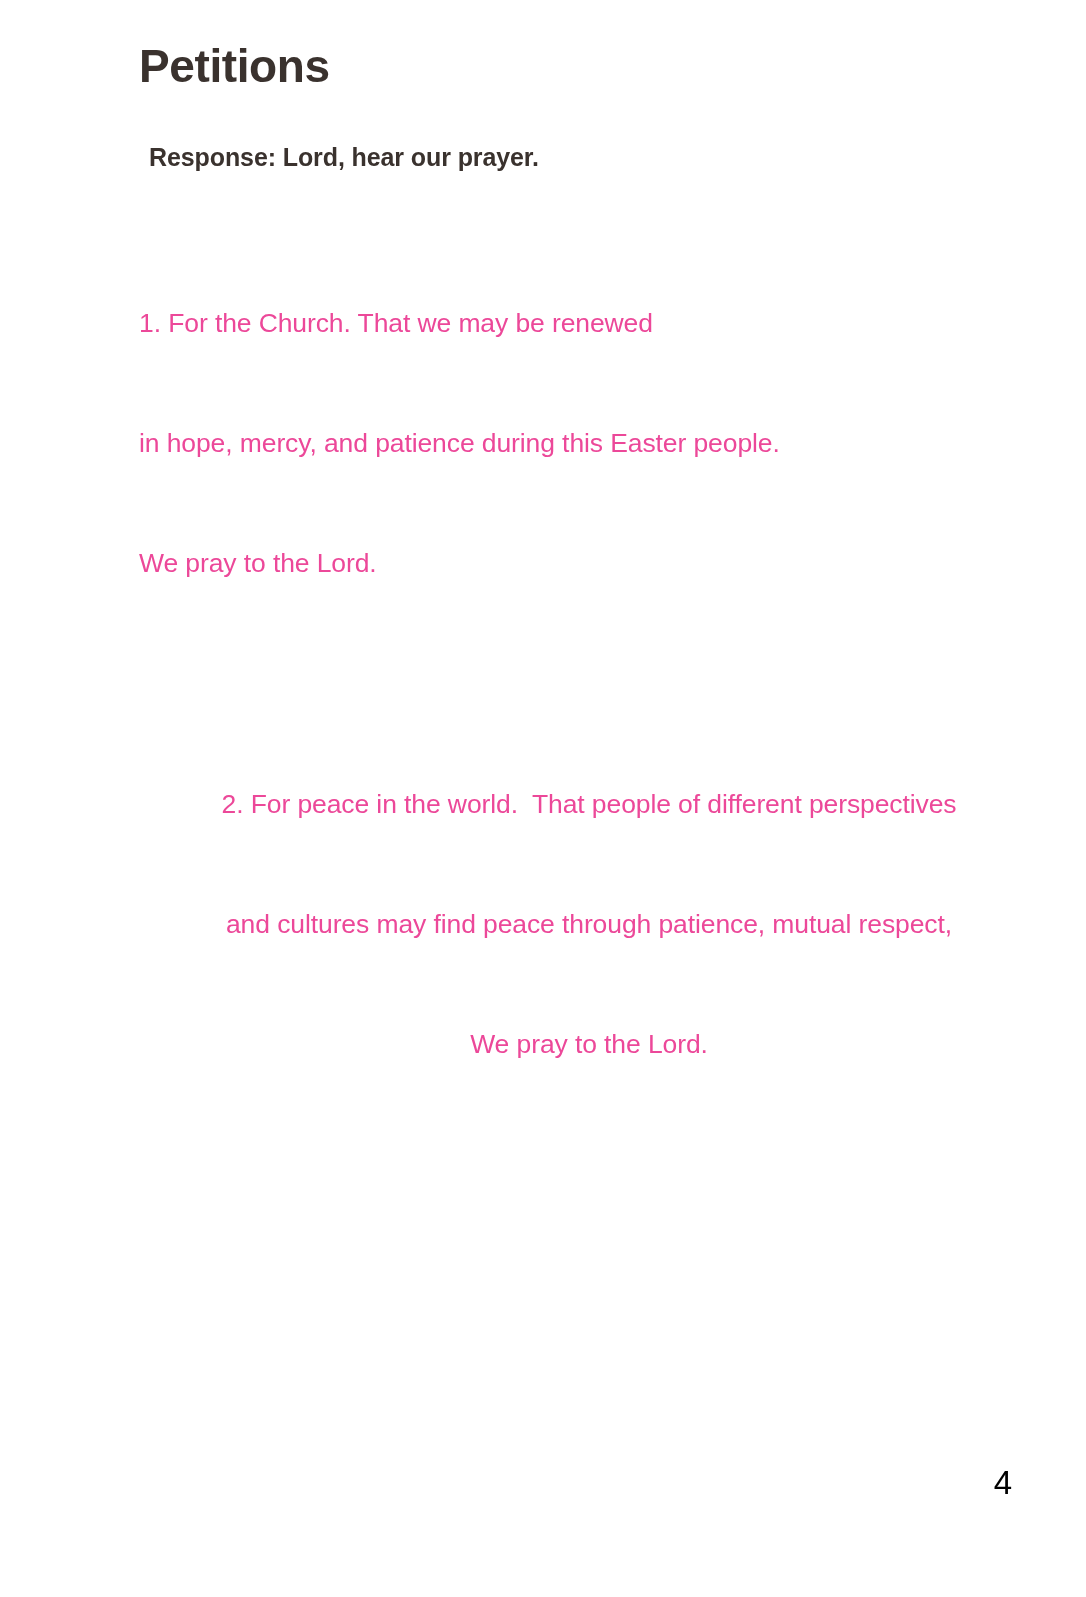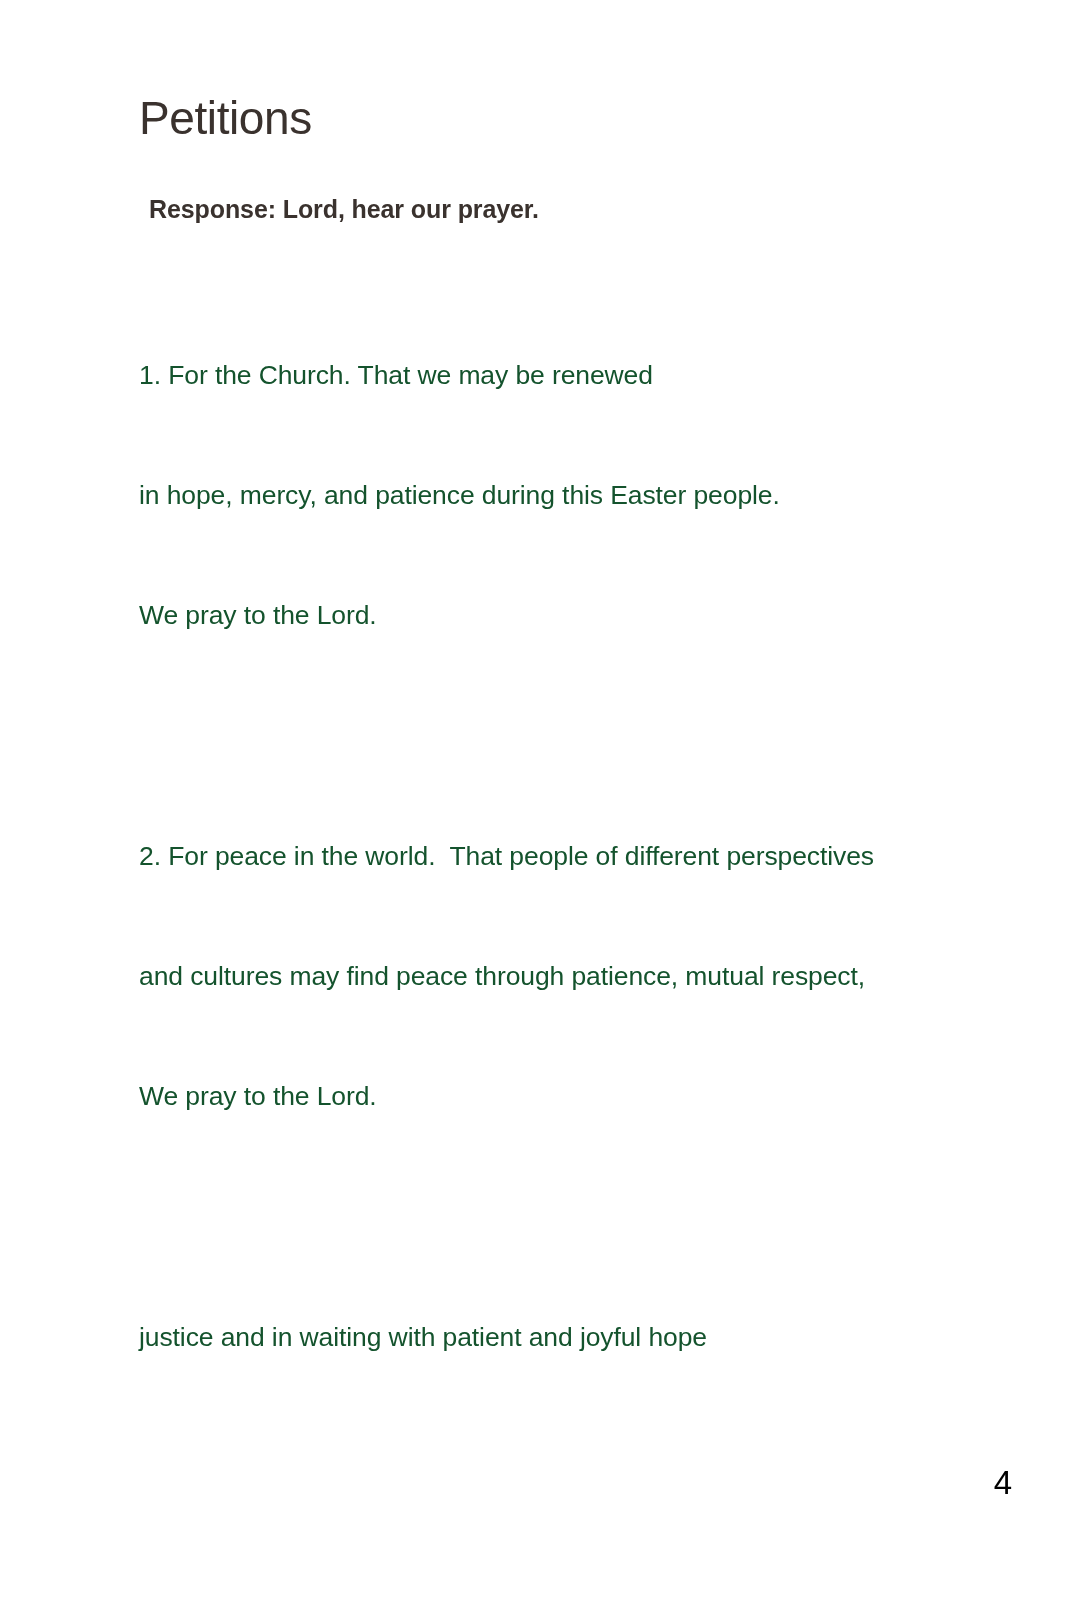--- a/index.html
+++ b/index.html
@@ -19,49 +19,50 @@
     overflow: hidden;
   }
   .content {
     position: absolute;
     left: 139px;
     top: 0;
     width: 900px;
   }
   .page-title {
     font-size: 46px;
-    font-weight: normal;
+    font-weight: bold;
     color: #3a322e;
     letter-spacing: -0.4px;
     margin: 0;
-    padding-top: 94px;
+    padding-top: 42px;
     line-height: 1.05;
   }
   .response-line {
     font-size: 25px;
     font-weight: bold;
     color: #3a322e;
     margin: 10px;
     padding-top: 42px;
     line-height: 1.2;
     letter-spacing: -0.1px;
   }
   .petition-block {
     margin: 0;
-    color: #14532d;
+    color: #ec4899;
     font-size: 26.5px;
     line-height: 40px;
     letter-spacing: -0.1px;
     white-space: pre-wrap;
   }
   .petition-block.first {
     padding-top: 41px;
   }
   .petition-block.spaced {
     padding-top: 41px;
+    text-align: center;
   }
   .line {
     display: block;
     white-space: pre;
   }
   .page-number {
     position: absolute;
     right: 74px;
     top: 1466px;
     font-size: 33px;
@@ -86,21 +87,20 @@
       <span class="line">We pray to the Lord.</span>
     </div>
 
     <div class="petition-block spaced">
       <span class="line">2. For peace in the world.  That people of different perspectives</span>
       <span class="line">and cultures may find peace through patience, mutual respect,</span>
       <span class="line">We pray to the Lord.</span>
     </div>
 
     <div class="petition-block spaced">
-      <span class="line">justice and in waiting with patient and joyful hope</span>
       
       
     </div>
 
   </div>
 
   <div class="page-number">4</div>
 </div>
 
 </body></html>

